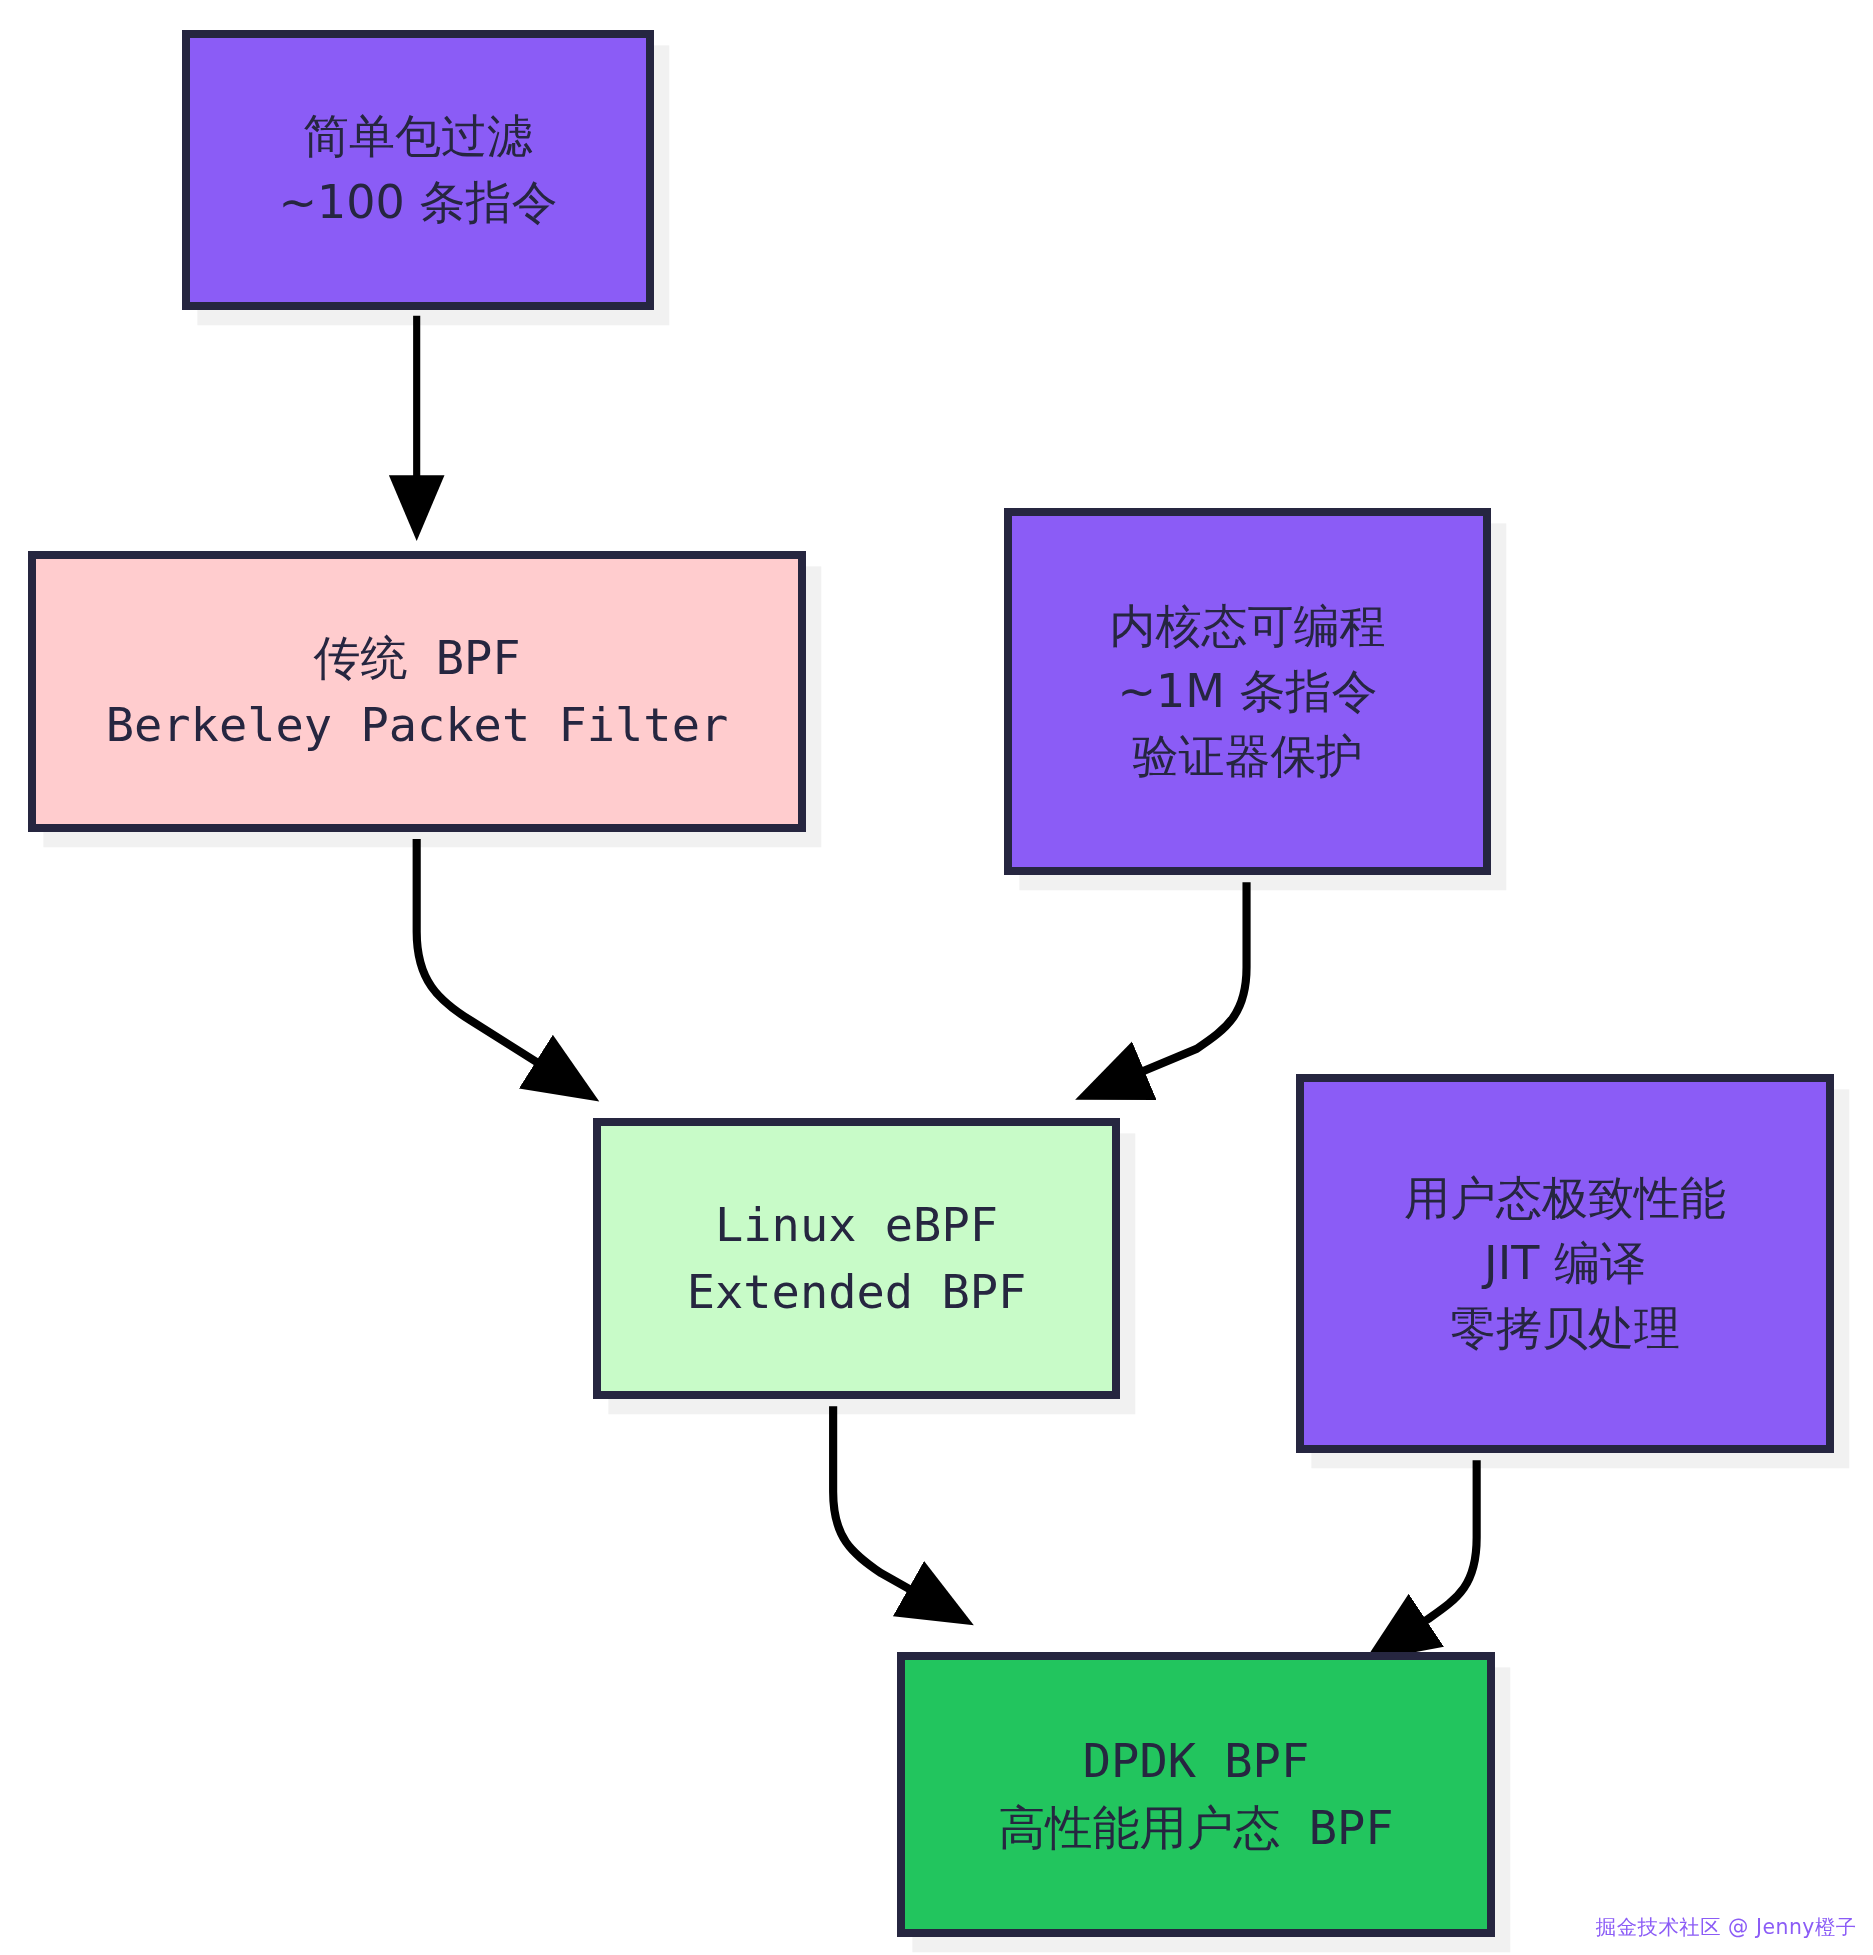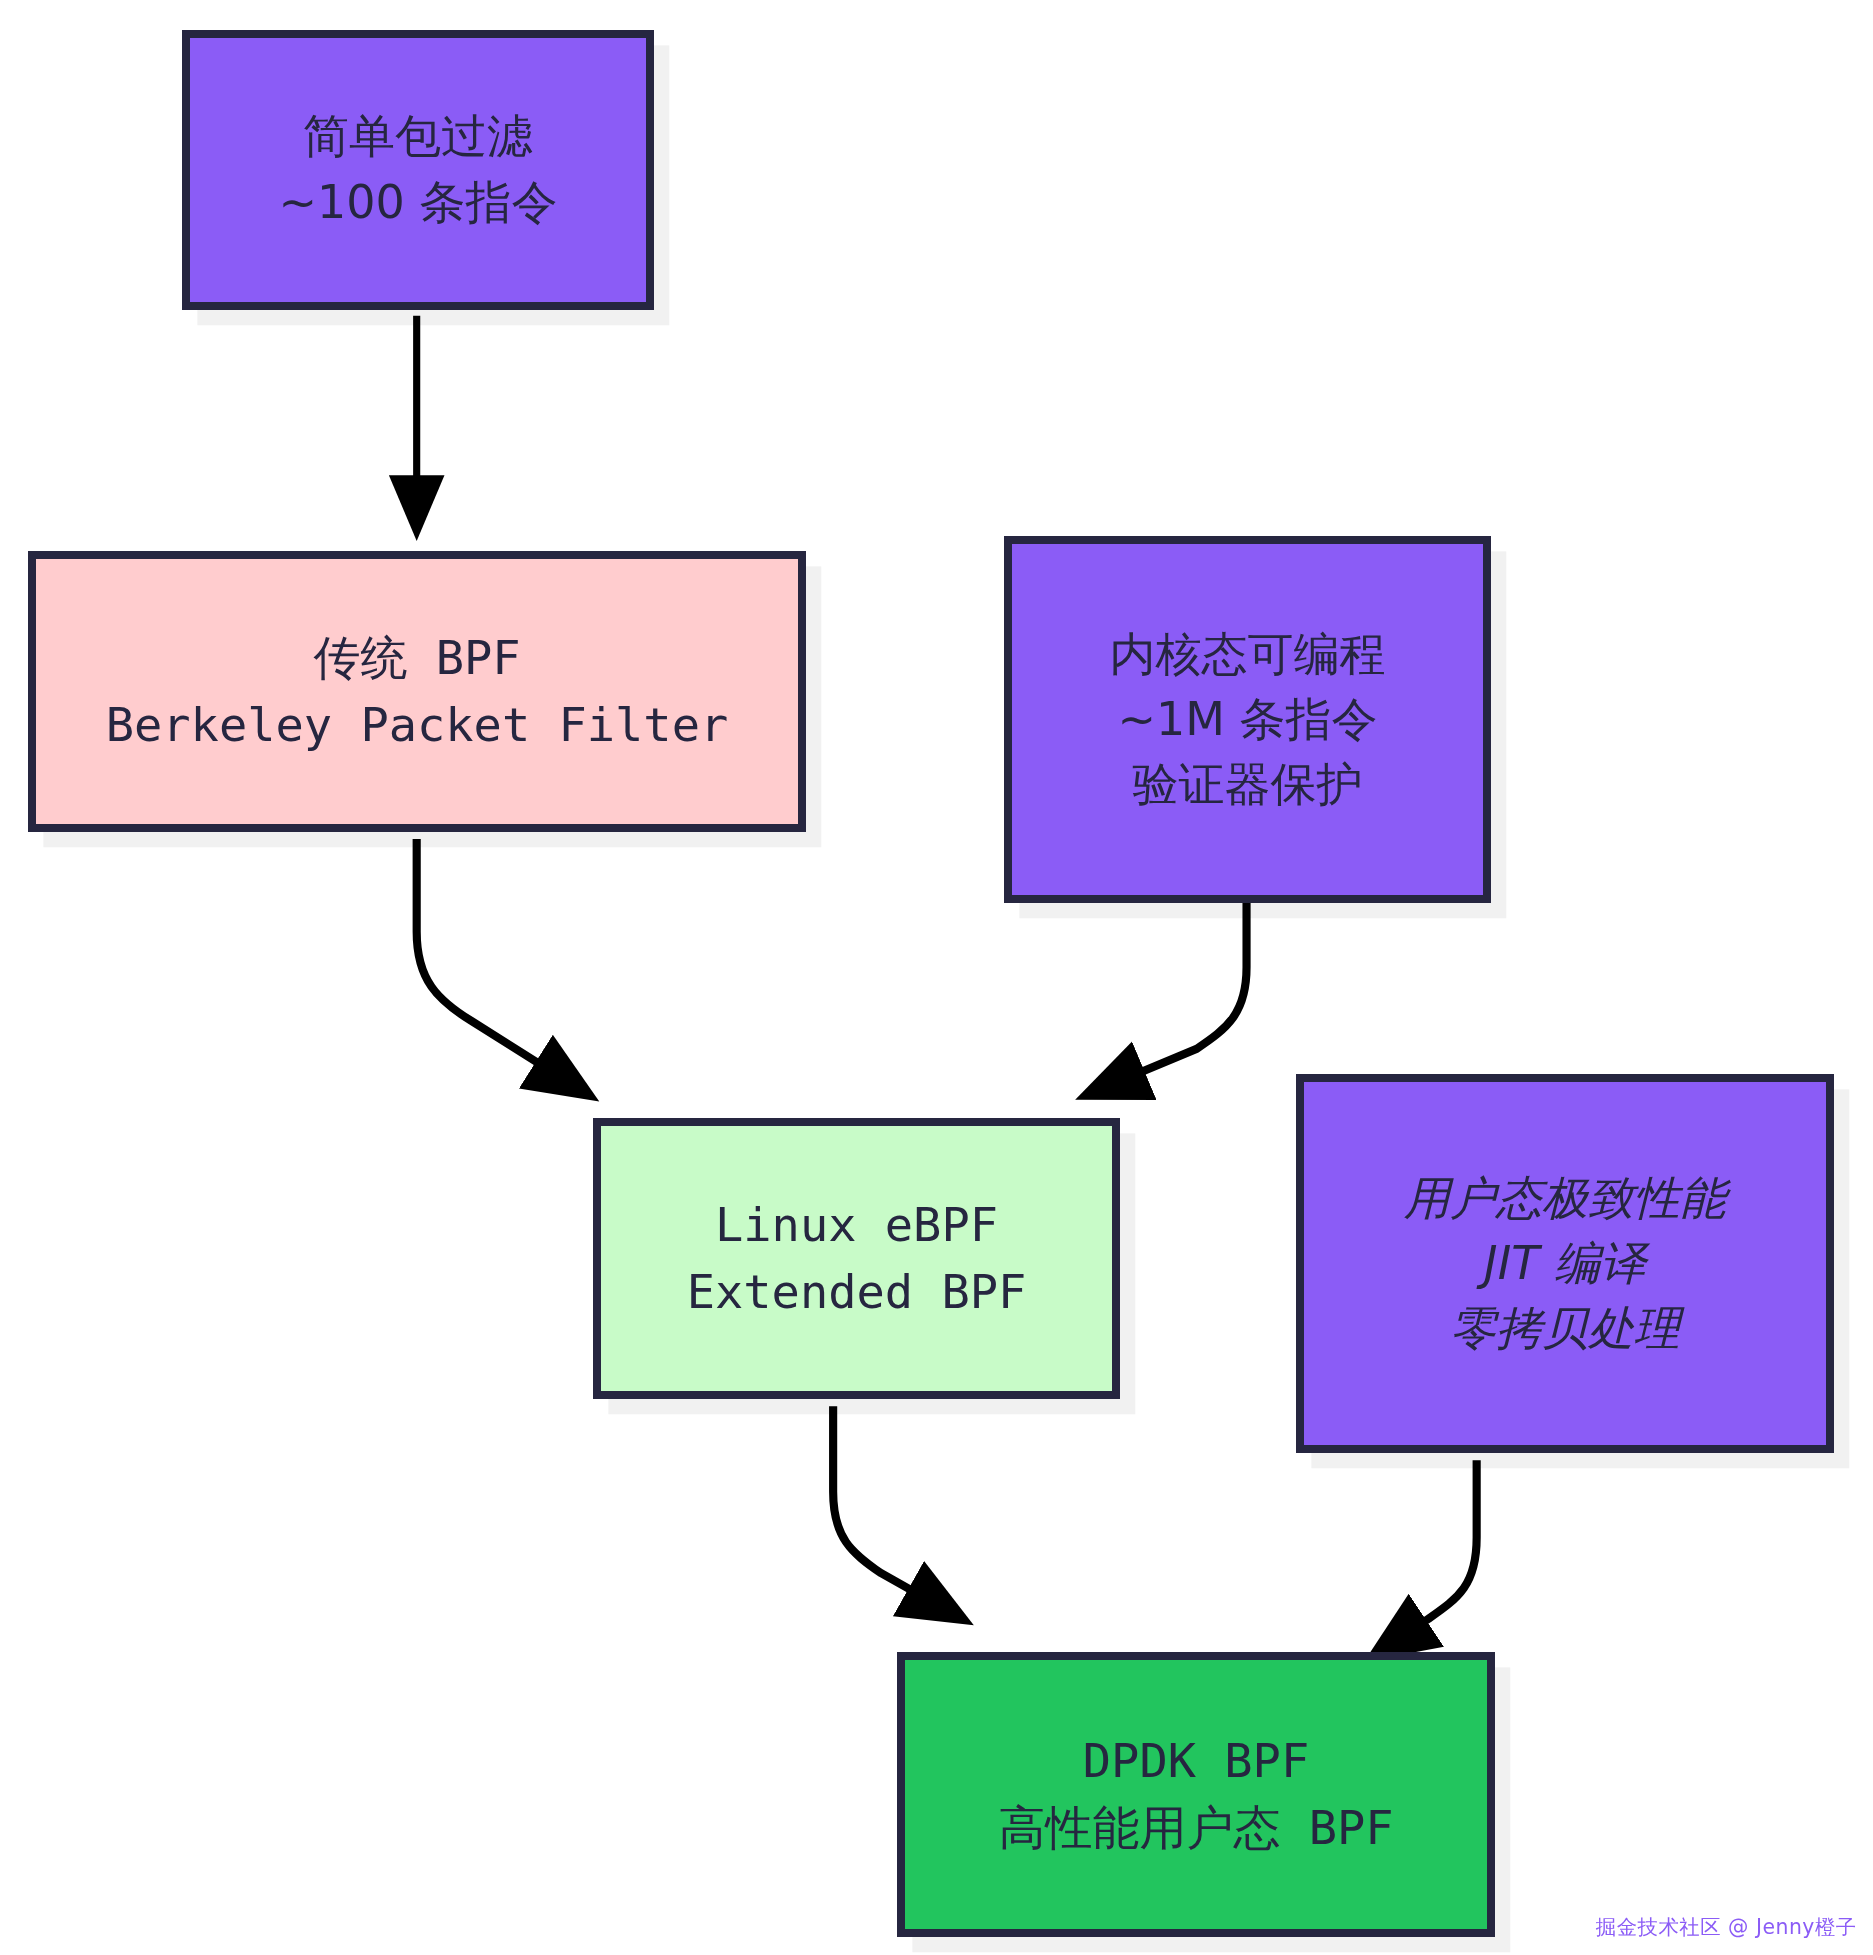--- a/index.html
+++ b/index.html
@@ -48,32 +48,30 @@
     font-size: 46px;
   }
   #node-classic-bpf {
     left: 28px;   top: 551px; width: 778px; height: 281px;
     background: #ffccce;
     font-size: 47px;
   }
   #node-kernel-prog {
     left: 1004px; top: 508px;  width: 487px;  height: 367px;
     font-size: 46px;
-    margin-top: 28px;
   }
   #node-linux-ebpf {
     left: 569px; top: 1118px; width: 527px; height: 281px;
     background: #c8fbc8;
     font-size: 47px;
     margin-left: 24px;
   }
   #node-user-perf {
     left: 1296px; top: 1074px; width: 538px; height: 379px;
     font-size: 46px;
-    font-style: italic;
   }
   #node-dpdk-bpf {
     left: 897px; top: 1652px; width: 598px; height: 285px;
     background: #22c55e;
     font-size: 47px;
   }
   
   #edges {
     position: absolute;
     left: 0; top: 0;

